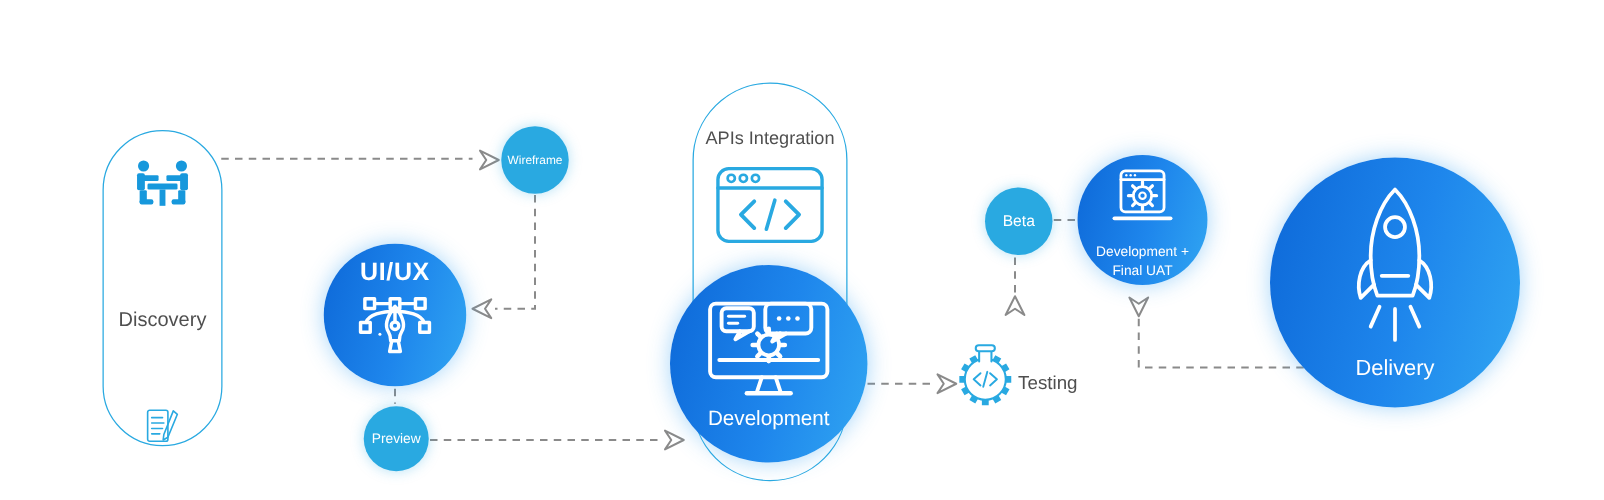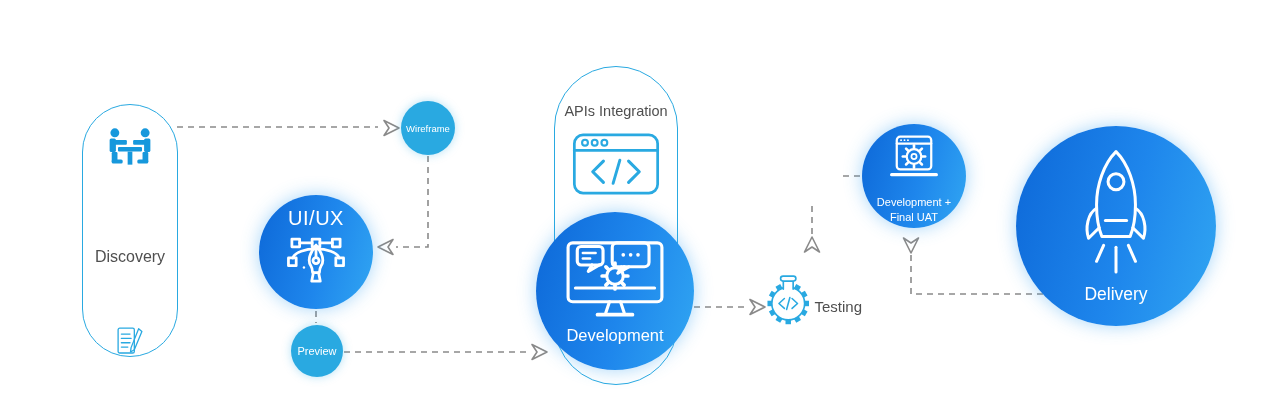--- a/index.html
+++ b/index.html
@@ -40,21 +40,21 @@
   .circle-development{left:536px;top:212px;width:158px;height:158px;}
   .circle-finaluat{left:862px;top:124px;width:104px;height:104px;}
   .circle-delivery{left:1016px;top:126px;width:200px;height:200px;}
   .circle-wireframe{left:401px;top:101px;width:54px;height:54px;font-size:9.5px;}
   .circle-preview{left:291px;top:325px;width:52px;height:52px;font-size:11px;text-align:right;}
   .circle-beta{left:788px;top:150px;width:54px;height:54px;font-size:12.5px;}
   
   .dark-label{color:var(--text-dark);}
   .pill-discovery .dark-label{margin-top:37px;font-size:16px;}
   .pill-apis .dark-label{margin-top:36px;font-size:14.5px;}
-  .circle-uiux .white-label{margin-top:12px;font-size:20px;font-weight:400;letter-spacing:.5px;}
+  .circle-uiux .white-label{margin-top:12px;font-size:20px;font-weight:700;letter-spacing:.5px;}
   .circle-development .white-label{margin-top:4px;font-size:16.5px;font-weight:500;}
   .circle-delivery .white-label{margin-top:10px;font-size:17.5px;font-weight:500;}
   .uat-labels{margin-top:10px;font-size:11px;line-height:1.4;text-align:center;font-weight:400;}
   .testing-block{position:absolute;left:762px;top:254px;width:100px;display:flex;flex-direction:row;align-items:center;z-index:3;}
   .testing-block .dark-label{margin-top:16px;font-size:15px;}
   
   .pill-discovery .icon-meeting{margin-top:21px;}
   .pill-discovery .icon-doc{margin-top:16px;}
   .pill-apis .icon-browser{margin-top:14px;}
   .circle-uiux .icon-pen{margin-top:2px;}
@@ -209,20 +209,23 @@
       <rect x="34" y="14" width="28" height="9" rx="4.5" fill="none" stroke="#29a9e1" stroke-width="3"></rect>
       <g stroke="#29a9e1" stroke-width="2.8" fill="none" stroke-linecap="round" stroke-linejoin="round">
         <path d="M41,55 L31,64 L41,73"></path>
           <path d="M55,55 L65,64 L55,73"></path>
         <line x1="51" y1="53" x2="45" y2="75"></line>
       </g>
     </svg>
     <div class="dark-label">Testing</div>
   </div>
 
+  <div class="small-circle circle-beta">
+    <span>Beta</span>
+  </div>
 
   <div class="big-circle circle-finaluat">
     <svg class="icon-laptop" width="56" height="50" viewBox="0 0 64 58" fill="none" stroke="#ffffff" stroke-width="2.6" stroke-linecap="round" stroke-linejoin="round">
       <rect x="12" y="2" width="40" height="38" rx="4"></rect>
       <line x1="12" y1="10" x2="52" y2="10"></line>
       <circle cx="17" cy="6" r="1.1" fill="#ffffff" stroke="none"></circle>
         <circle cx="21" cy="6" r="1.1" fill="#ffffff" stroke="none"></circle>
         <circle cx="25" cy="6" r="1.1" fill="#ffffff" stroke="none"></circle>
       <circle cx="32" cy="25" r="8.5"></circle>
         <circle cx="32" cy="25" r="3" stroke-width="2"></circle>

